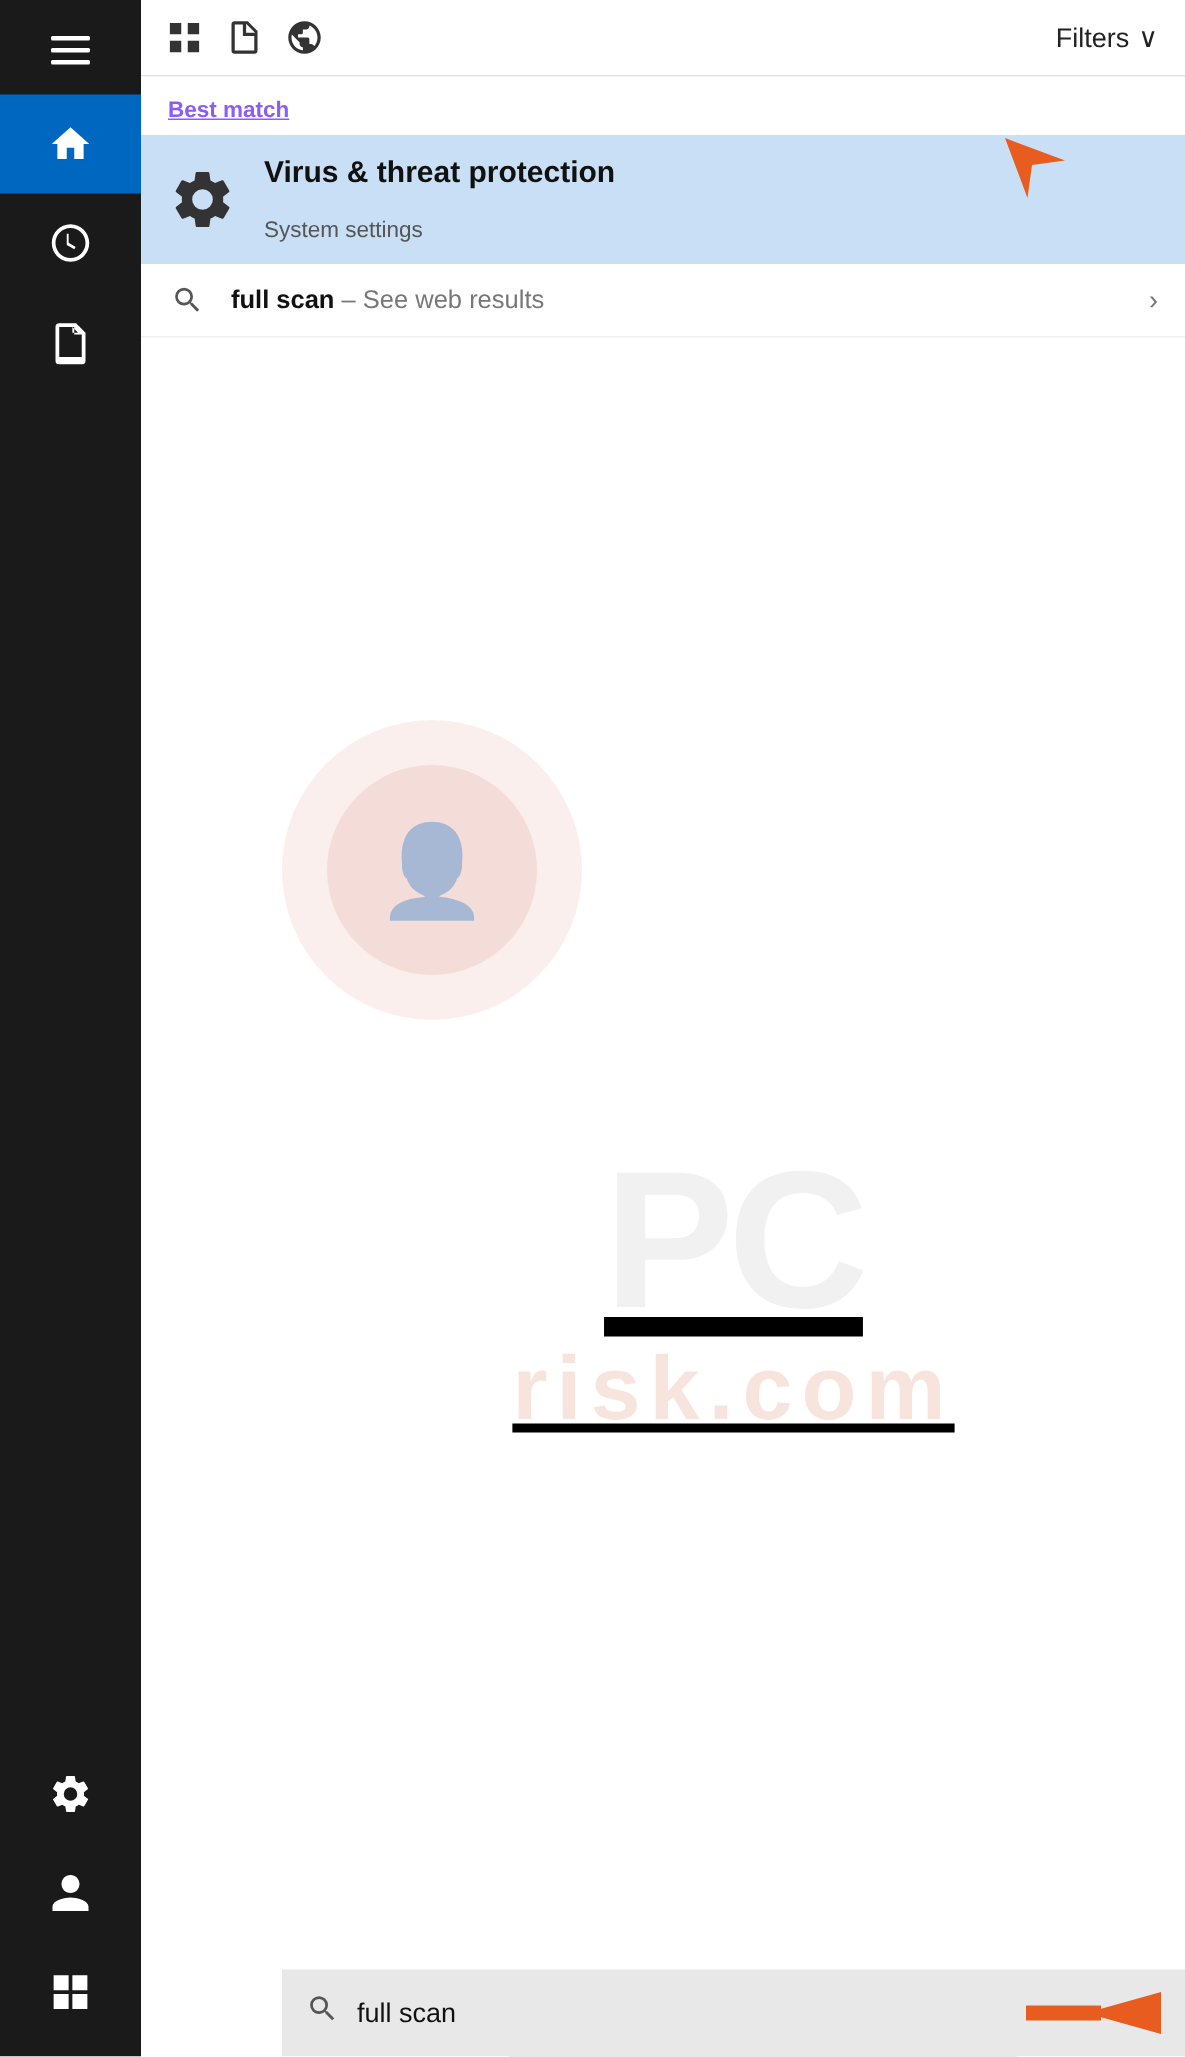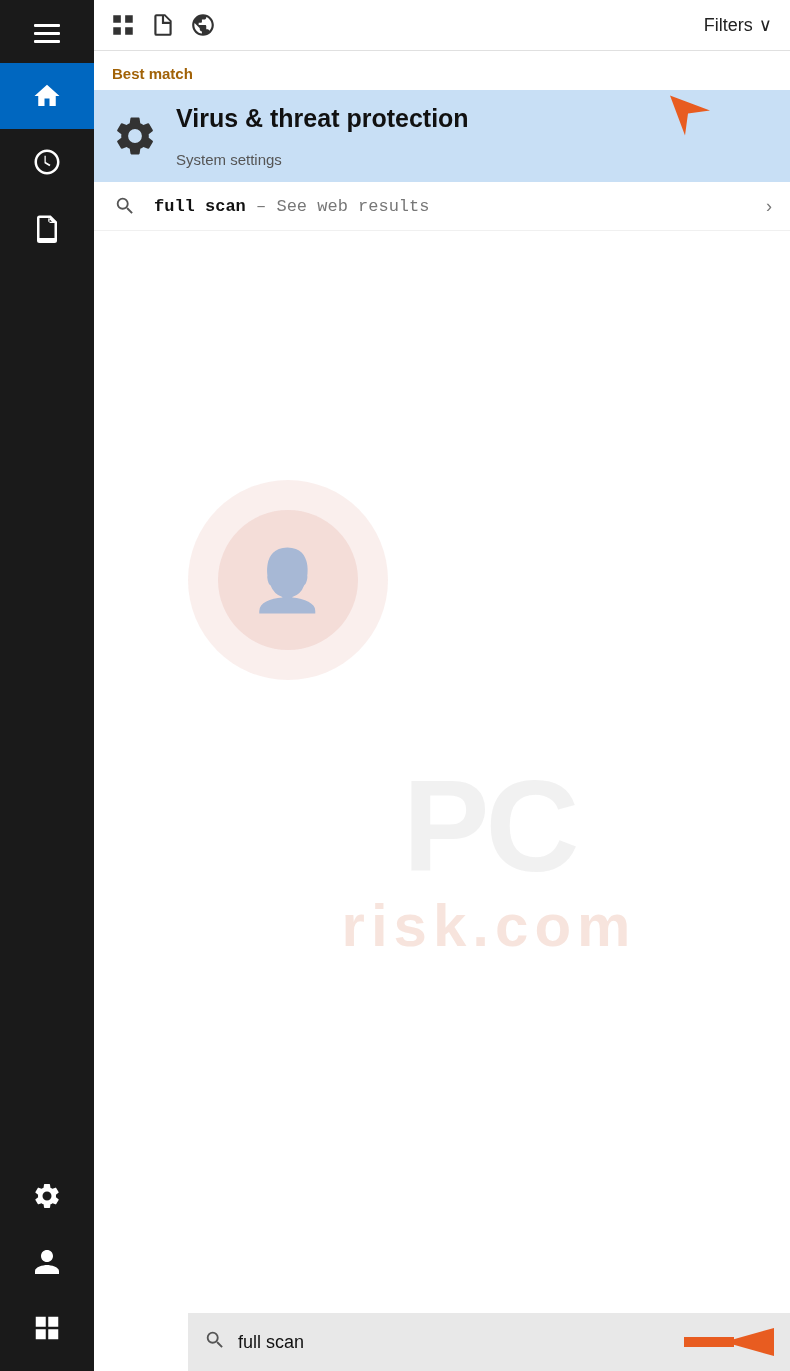--- a/index.html
+++ b/index.html
@@ -120,20 +120,21 @@
       color: rgba(220, 130, 100, 0.22);
       text-align: center;
       margin-top: 10px;
       letter-spacing: 6px;
     }
 
     .watermark-inner {
       display: flex;
       flex-direction: column;
       align-items: center;
+      text-decoration: underline;
     }
 
     
     .watermark-circle {
       position: absolute;
       top: 480px;
       left: 94px;
       width: 200px;
       height: 200px;
       border-radius: 50%;
@@ -213,22 +214,23 @@
     
     .search-area {
       flex: 1;
       overflow-y: auto;
       background: #fff;
     }
 
     .section-label {
       font-size: 15px;
       font-weight: 700;
-      color: #a16207;
+      color: #8b5cf6;
       padding: 14px 18px 8px 18px;
+      text-decoration: underline;
     }
 
     
     .best-match-item {
       display: flex;
       align-items: center;
       padding: 14px 18px;
       background: #c8dff5;
       cursor: pointer;
       gap: 18px;
@@ -247,21 +249,21 @@
       height: 46px;
       fill: #333;
     }
 
     .best-match-text {
       display: flex;
       flex-direction: column;
     }
 
     .best-match-title {
-      font-size: 25px;
+      font-size: 20px;
       font-weight: 600;
       color: #111;
     }
 
     .best-match-subtitle {
       font-size: 15px;
       color: #555;
       margin-top: 18px;
     }
 
@@ -282,21 +284,20 @@
       color: #555;
       font-size: 20px;
       flex-shrink: 0;
       width: 26px;
     }
 
     .suggestion-text {
       flex: 1;
       font-size: 17px;
       color: #111;
-      font-family: Liberation Mono, monospace;
     }
 
     .suggestion-text strong {
       font-weight: 600;
     }
 
     .suggestion-text span {
       color: #777;
       font-weight: 400;
     }

